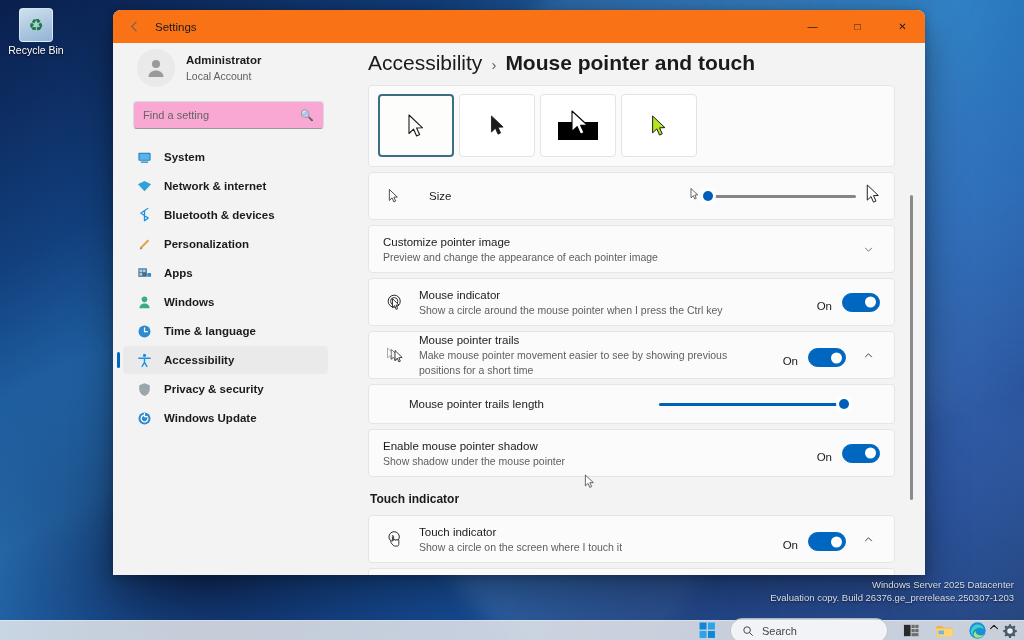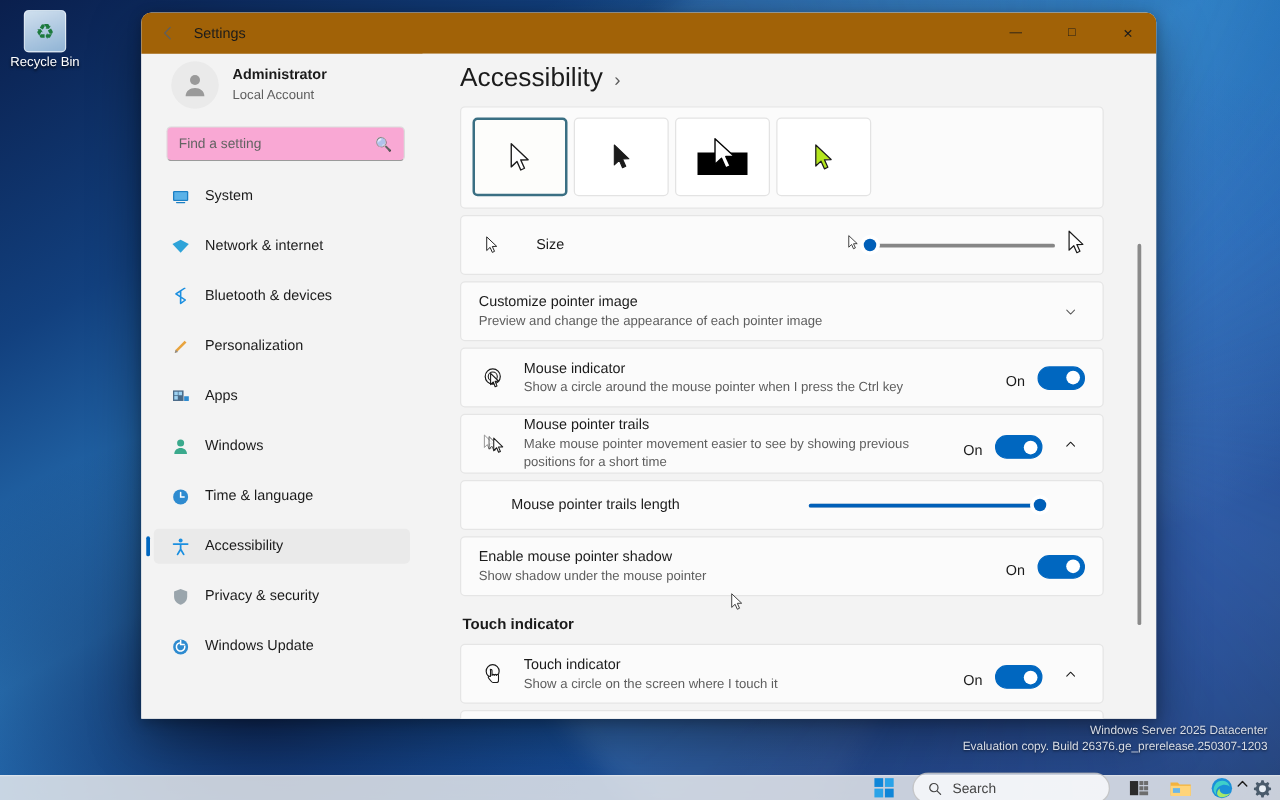--- a/index.html
+++ b/index.html
@@ -53,21 +53,21 @@
     width: 812px; height: 565px;
     background: #f3f3f3;
     border-radius: 8px 8px 0 0;
     box-shadow: 0 14px 42px rgba(0,0,0,.40), 0 2px 10px rgba(0,0,0,.26);
     overflow: hidden;
     display: flex; flex-direction: column;
   }
   .titlebar {
     height: 33px; flex: 0 0 33px;
     display: flex; align-items: center;
-    background: #a16207;
+    background: #f97316;
     position: relative;
   }
   .back-btn {
     width: 30px; height: 30px; margin-left: 6px;
     display: flex; align-items: center; justify-content: center;
     border-radius: 4px; color: #5f5f5f; font-size: 14px;
   }
   .win-title { font-size: 11.5px; color: #1b1b1b; margin-left: 6px; }
   .wc-group { margin-left: auto; display: flex; height: 33px; }
   .wc {
@@ -109,21 +109,21 @@
     display: flex; align-items: center;
     padding: 0 9px;
   }
   .search-box input {
     flex: 1; border: none; outline: none; background: transparent;
     font-size: 11px; color: #1b1b1b; font-family: inherit;
   }
   .search-box input::placeholder { color: #636363; }
   .search-ico { color: #5a5a5a; font-size: 11px; }
 
-  .nav { display: flex; flex-direction: column; gap: 12px; }
+  .nav { display: flex; flex-direction: column; gap: 1px; font-weight: bold; }
   .nav-item {
     position: relative;
     display: flex; align-items: center; gap: 12px;
     height: 28px; padding-left: 13px;
     border-radius: 4px;
     font-size: 11.5px; color: #1b1b1b;
   }
   .nav-item.active { background: #eaeaea; }
   .nav-item.active::before {
     content: ""; position: absolute; left: -6px; top: 6px;
@@ -144,21 +144,21 @@
     display: flex; align-items: baseline; gap: 9px;
     white-space: nowrap;
   }
   .bc-parent { color: #1b1b1b; }
   .bc-sep { font-size: 15px; color: #5c5c5c; }
   .bc-current { font-weight: bold; }
 
   .scroll-area {
     flex: 1; min-height: 0;
     overflow: hidden;
-    padding: 0 42px 0 30px;
+    padding: 0 30px 0 30px;
     position: relative;
   }
 
   .card {
     background: #fbfbfb;
     border: 1px solid #e5e5e5;
     border-radius: 4px;
     margin-bottom: 5px;
   }
 
@@ -458,20 +458,21 @@
         </div>
 
       </div>
     </div>
 
     <div class="main">
 
       <div class="breadcrumb">
         <span class="bc-parent">Accessibility</span>
         <span class="bc-sep">›</span>
+        <span class="bc-current">Mouse pointer and touch</span>
       </div>
 
       <div class="scroll-area">
 
         <div class="card pstyle-card">
           <div class="pstyle selected">
             <svg width="22" height="26" viewBox="0 0 22 26">
               <path d="M4 2 4 20.5 8.6 16.2 11.6 23 14.6 21.6 11.6 15 17.5 14.8z" fill="#fff" stroke="#1b1b1b" stroke-width="1.1" stroke-linejoin="round"></path>
             </svg>
           </div>

